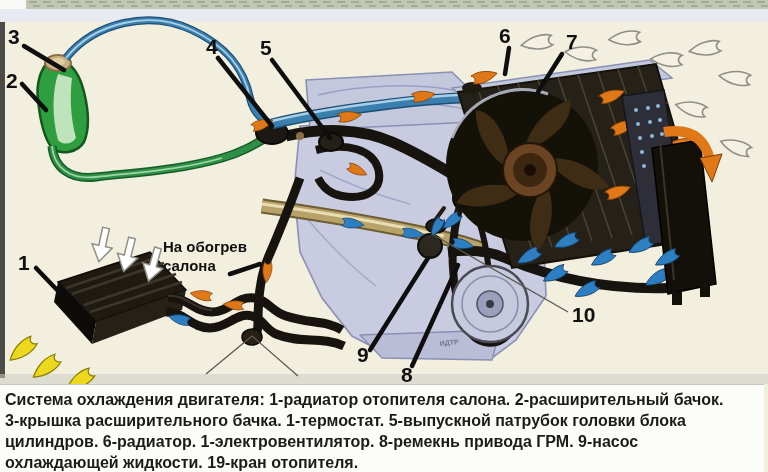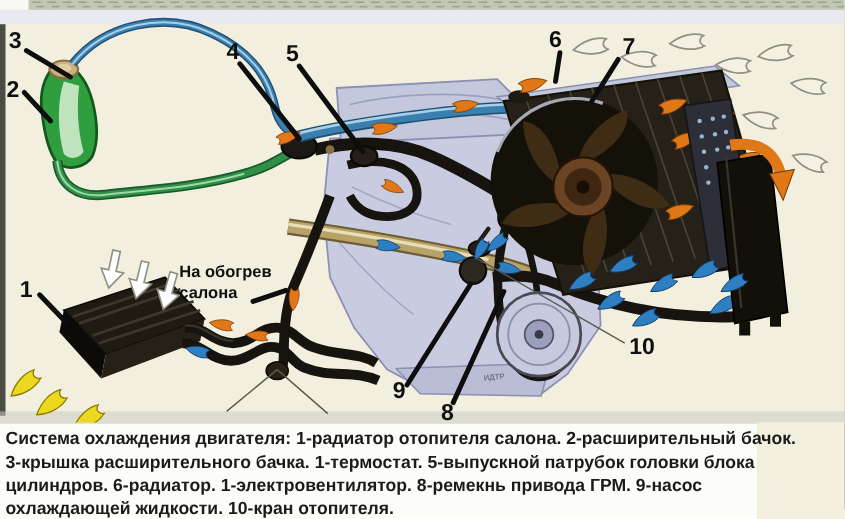--- a/index.html
+++ b/index.html
@@ -12,21 +12,21 @@
   .note{font:bold 15px "Liberation Sans",sans-serif;fill:#101010;}
   .mark{font:bold 7px "Liberation Sans",sans-serif;fill:#606074;opacity:.8;}
   .lead{stroke:#0e0e0e;stroke-width:4.5;stroke-linecap:round;fill:none;}
   .thinlead{stroke:#5a5a52;stroke-width:1.3;fill:none;}
   .hot{fill:#e07818;stroke:#7a3c05;stroke-width:.8;}
   .cold{fill:#2e7fc2;stroke:#123a63;stroke-width:.8;}
   .warm{fill:#ecd91f;stroke:#8a7d00;stroke-width:1;}
   .wind{fill:#f4f1e3;stroke:#8f8f85;stroke-width:1.3;}
   .whitearrow{fill:#ffffff;stroke:#8f8f85;stroke-width:1.3;}
   .caption{
-    box-sizing:border-box;width:688px;height:88px;background:#fcfcf9;
+    box-sizing:border-box;width:764px;height:88px;background:#fcfcf9;
     border-top:1px solid #c9c9c2;padding:4px 5px 0 5px;
   }
   .caption div{
     font:bold 16px/21px "Liberation Sans",sans-serif;color:#1b1b1b;
     white-space:nowrap;letter-spacing:0;
   }
 </style>
 </head>
 <body>
 
@@ -268,15 +268,15 @@
     <text class="num" x="357" y="362">9</text>
     <path class="thinlead" d="M568,312 L432,234"></path>
     <text class="num" x="572" y="322">10</text>
   </g>
 </svg>
 
 <div class="caption">
   <div>Система охлаждения двигателя: 1-радиатор отопителя салона. 2-расширительный бачок.</div>
   <div>3-крышка расширительного бачка. 1-термостат. 5-выпускной патрубок головки блока</div>
   <div>цилиндров. 6-радиатор. 1-электровентилятор. 8-ремекнь привода ГРМ. 9-насос</div>
-  <div>охлаждающей жидкости. 10-кран отопителя.</div>
+  <div>охлаждающей жидкости. 19-кран отопителя.</div>
 </div>
 </div>
 
 </body></html>

